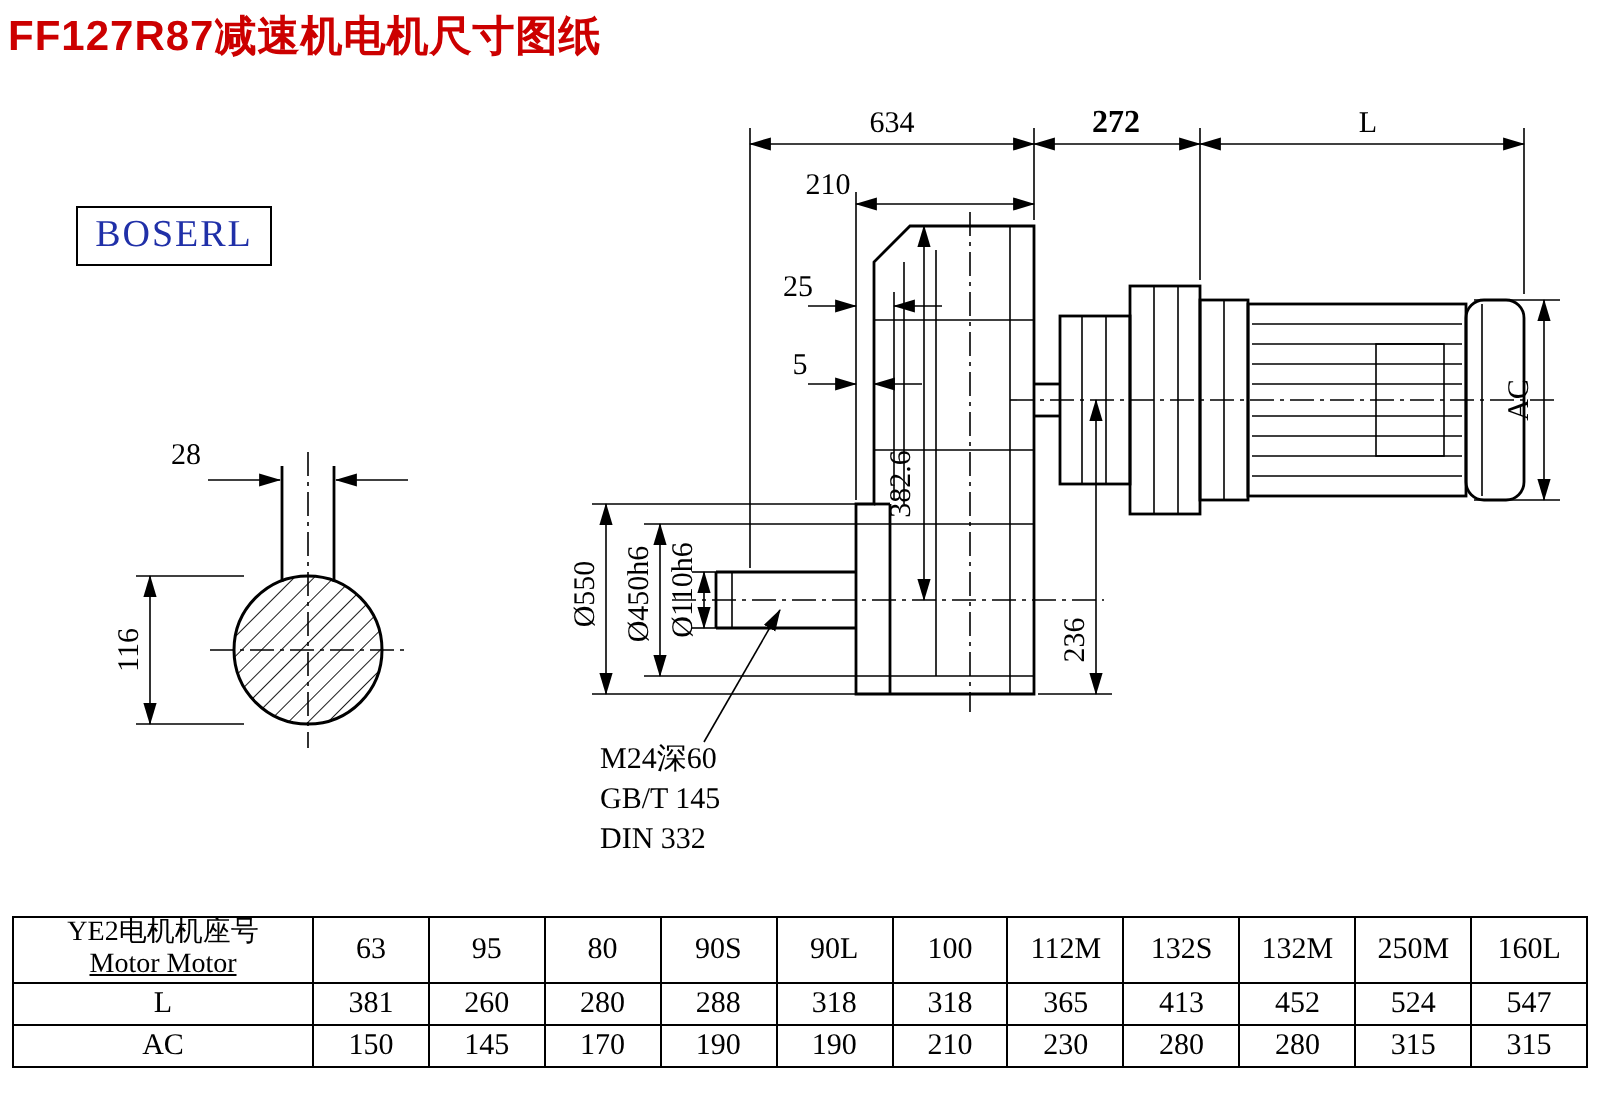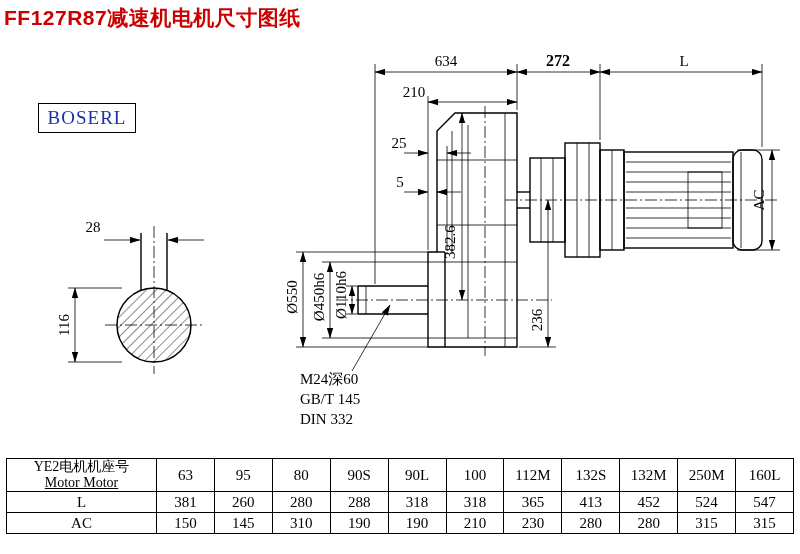--- a/index.html
+++ b/index.html
@@ -214,21 +214,21 @@
       <td>365</td>
       <td>413</td>
       <td>452</td>
       <td>524</td>
       <td>547</td>
     </tr>
     <tr>
       <td>AC</td>
       <td>150</td>
       <td>145</td>
-      <td>310</td>
+      <td>170</td>
       <td>190</td>
       <td>190</td>
       <td>210</td>
       <td>230</td>
       <td>280</td>
       <td>280</td>
       <td>315</td>
       <td>315</td>
     </tr>
   </tbody>

